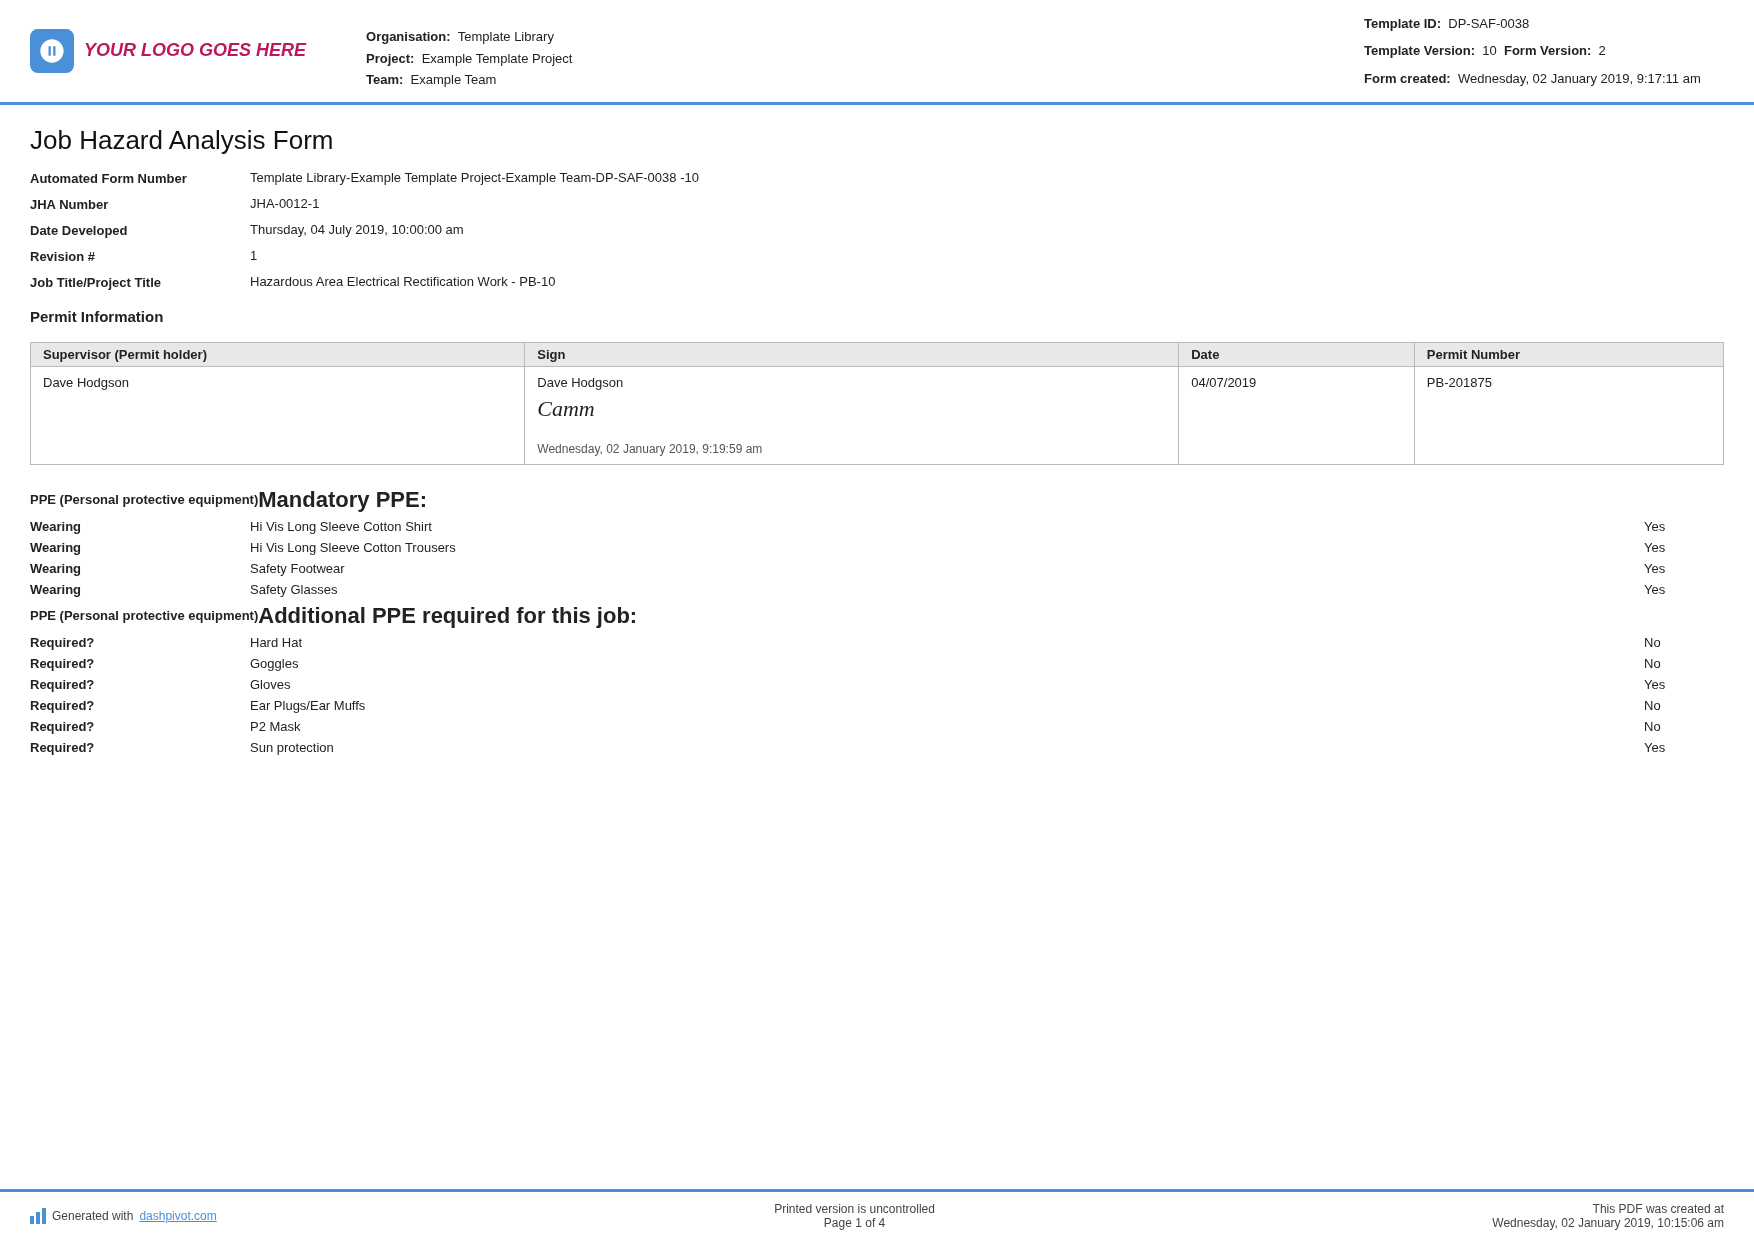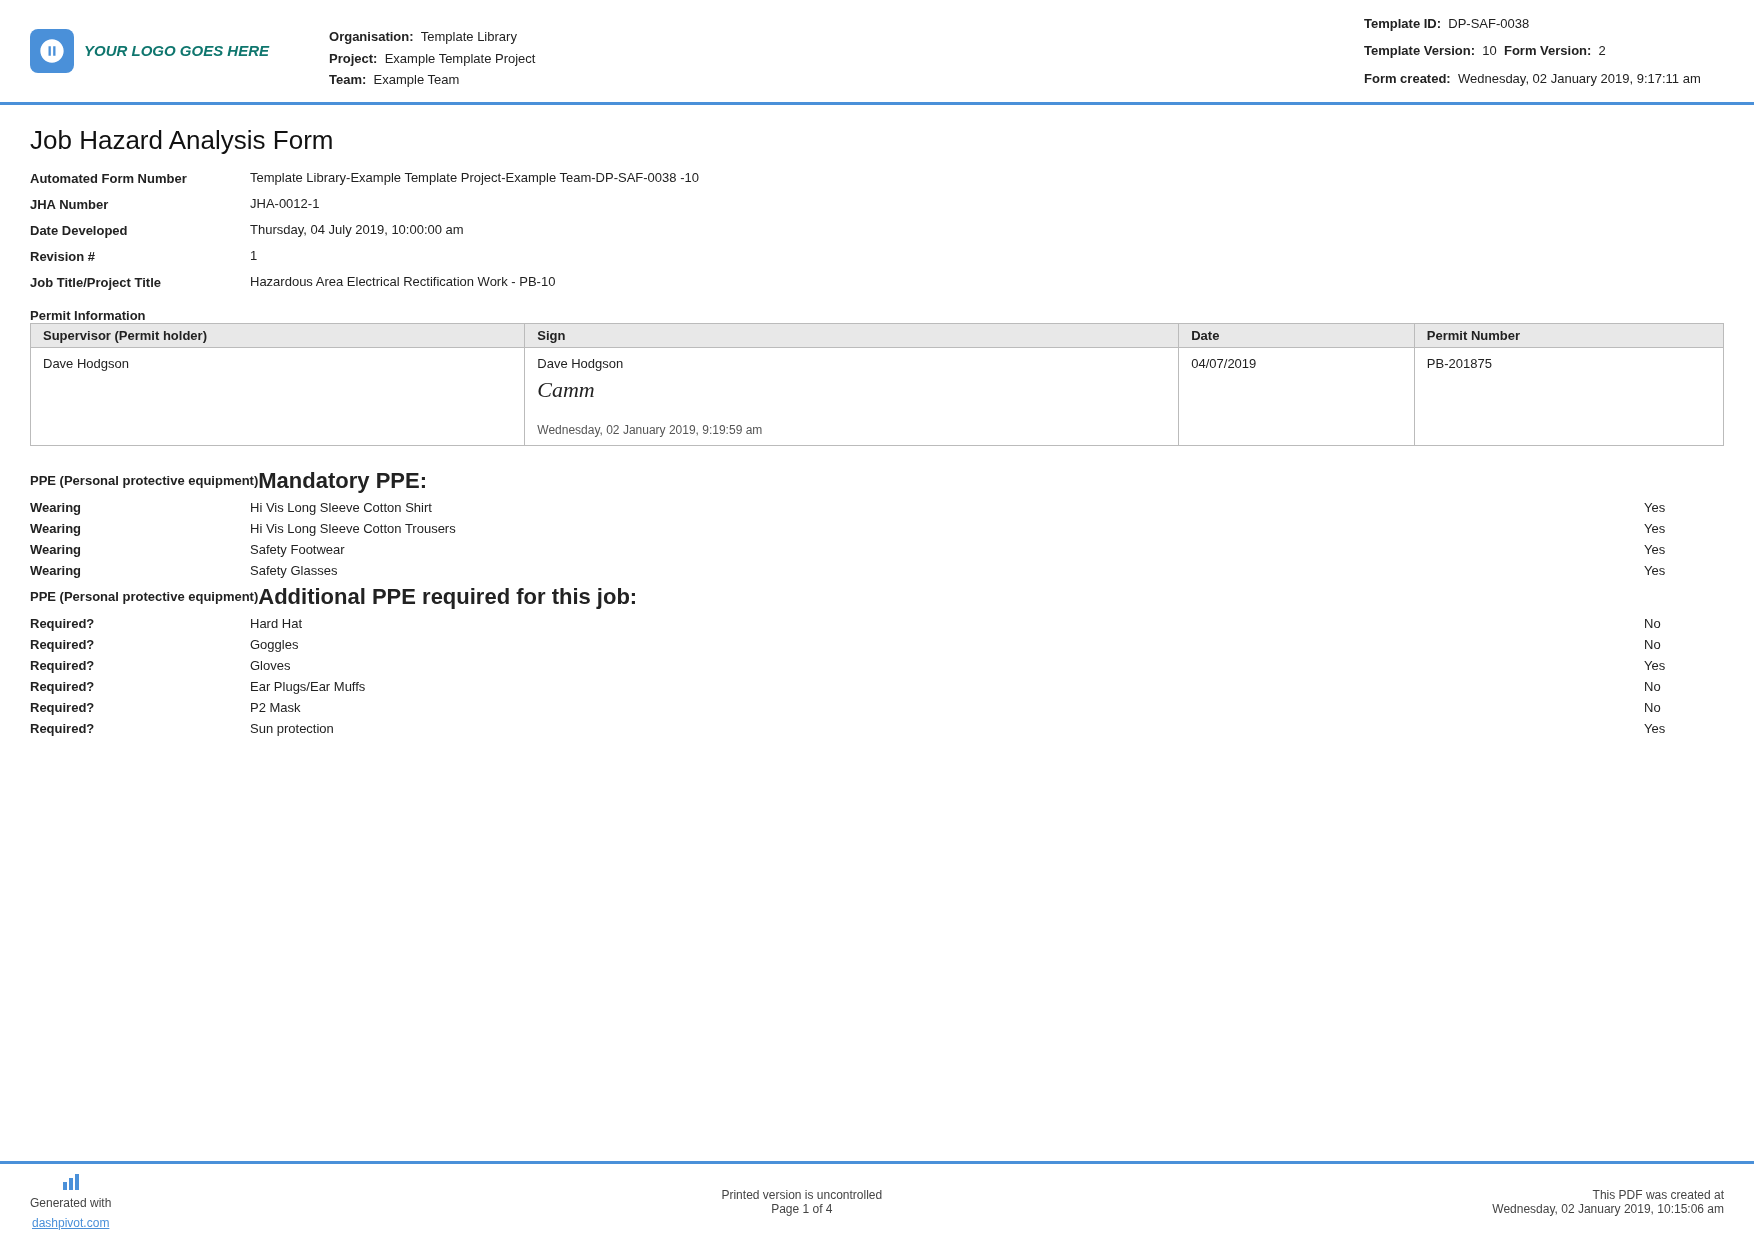--- a/index.html
+++ b/index.html
@@ -36,23 +36,23 @@
       display: flex;
       align-items: center;
       justify-content: center;
     }
     .logo-icon svg {
       width: 28px;
       height: 28px;
       fill: white;
     }
     .logo-text {
-      font-size: 15px;
-      font-weight: bold;
-      color: #0f766e;
+      font-size: 18px;
+      font-weight: bold;
+      color: #be185d;
       font-style: italic;
     }
     .header-org {
       flex: 1;
       display: flex;
       flex-direction: column;
       justify-content: center;
       gap: 2px;
       font-size: 13px;
       padding-left: 40px;
@@ -98,22 +98,22 @@
       min-width: 220px;
       padding-top: 1px;
     }
     .field-value {
       flex: 1;
     }
 
     
     .section-title {
       font-weight: bold;
-      font-size: 13px;
-      margin-bottom: 0;
+      font-size: 15px;
+      margin-bottom: 17px;
     }
 
     
     .permit-table {
       width: 100%;
       border-collapse: collapse;
       margin-bottom: 22px;
     }
     .permit-table th {
       background: #e8e8e8;
@@ -185,21 +185,20 @@
       display: flex;
       align-items: center;
       justify-content: space-between;
       font-size: 12px;
       color: #444;
     }
     .footer-left {
       display: flex;
       align-items: center;
       gap: 6px;
-      flex-direction: column;
     }
     .footer-center {
       text-align: center;
     }
     .footer-right {
       text-align: right;
     }
     .dashpivot-link {
       color: #4a90d9;
       text-decoration: underline;

